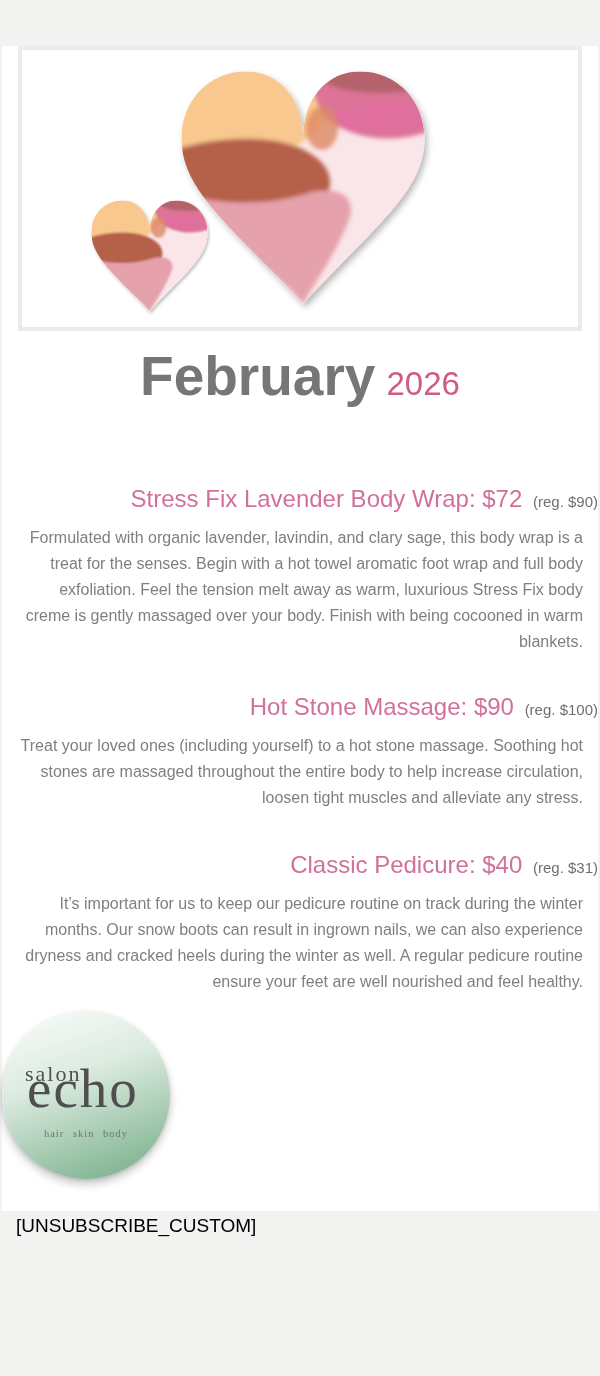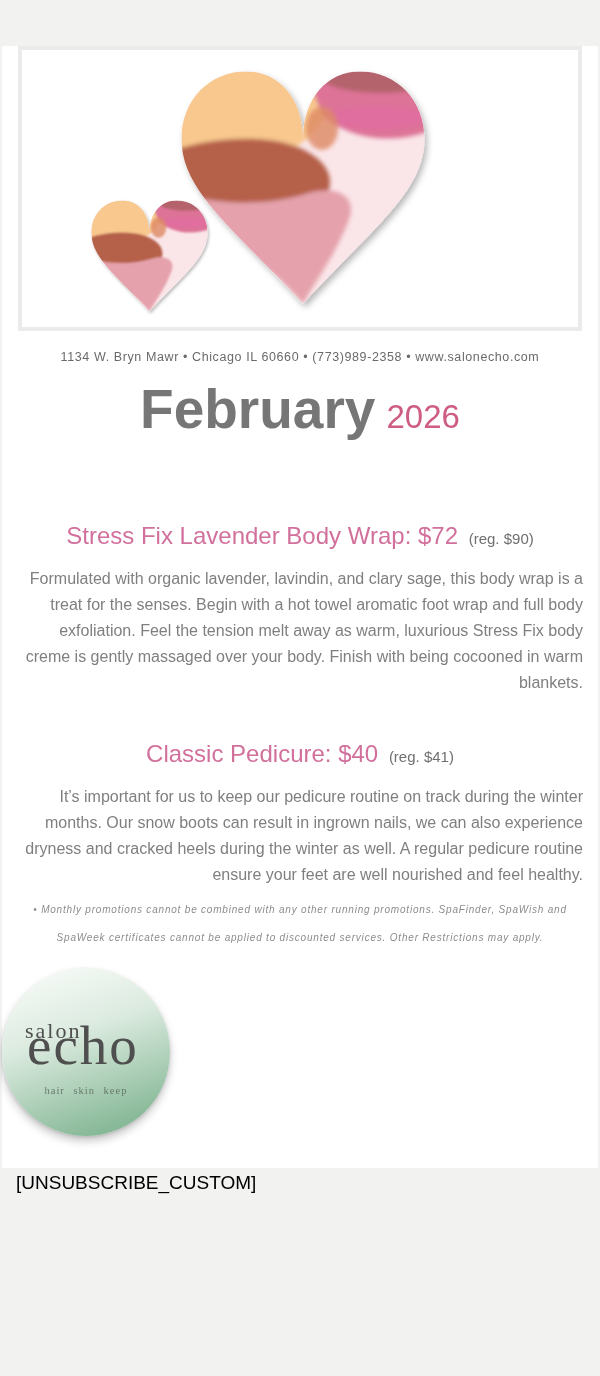--- a/index.html
+++ b/index.html
@@ -46,21 +46,21 @@
   .month-year {
     font-size: 33px;
     color: #ce5d85;
     margin-left: 11px;
   }
   
   .promo-section { text-align: center; }
   .promo-1 { margin-top: 64px; }
   .promo-2 { margin-top: 38px; }
   .promo-3 { margin-top: 40px; }
-  .promo-heading { line-height: 36px; font-weight: normal; }
+  .promo-heading { line-height: 28px; font-weight: normal; text-align: right; }
   .promo-title {
     font-size: 24px;
     color: #d2709c;
   }
   .promo-reg {
     font-size: 15px;
     color: #6f6f6f;
     margin-left: 4px;
   }
   .promo-desc {
@@ -166,60 +166,63 @@
       </defs>
       <g filter="url(#hshadow)" transform="translate(140,2) scale(2.7)">
           <use href="#heartArt"></use>
         </g>
       <g filter="url(#hshadow)" transform="translate(57,138) scale(1.29)">
           <use href="#heartArt"></use>
         </g>
     </svg>
   </div>
 
-  <div class="address-line">1134 W. Bryn Mawr • Chicago IL 60660 • (773)989-2358 • www.salonecho.com</div>
 
   <div class="month-heading">
     <span class="month-name">February</span><span class="month-year">2026</span>
   </div>
 
   <div class="promo-section promo-1">
     <h2 class="promo-heading">
       <span class="promo-title">Stress Fix Lavender Body Wrap: $72</span>
       <span class="promo-reg">(reg. $90)</span>
     </h2>
     <p class="promo-desc">Formulated with organic lavender, lavindin, and clary sage, this body wrap is a treat for the senses. Begin with a hot towel aromatic foot wrap and full body exfoliation. Feel the tension melt away as warm, luxurious Stress Fix body creme is gently massaged over your body. Finish with being cocooned in warm blankets.</p>
   </div>
 
   <div class="promo-section promo-2">
+    <h2 class="promo-heading">
+      <span class="promo-title">Hot Stone Massage: $90</span>
+      <span class="promo-reg">(reg. $100)</span>
+    </h2>
+    <p class="promo-desc">Treat your loved ones (including yourself) to a hot stone massage. Soothing hot stones are massaged throughout the entire body to help increase circulation, loosen tight muscles and alleviate any stress.</p>
   </div>
 
   <div class="promo-section promo-3">
     <h2 class="promo-heading">
       <span class="promo-title">Classic Pedicure: $40</span>
-      <span class="promo-reg">(reg. $41)</span>
+      <span class="promo-reg">(reg. $31)</span>
     </h2>
     <p class="promo-desc">It’s important for us to keep our pedicure routine on track during the winter months. Our snow boots can result in ingrown nails, we can also experience dryness and cracked heels during the winter as well. A regular pedicure routine ensure your feet are well nourished and feel healthy.</p>
   </div>
 
-  <p class="disclaimer">• Monthly promotions cannot be combined with any other running promotions. SpaFinder, SpaWish and SpaWeek certificates cannot be applied to discounted services. Other Restrictions may apply.</p>
 
   <div class="logo-wrap">
     <div class="logo-badge">
       <svg width="168" height="168" viewBox="0 0 168 168">
         <defs>
           <linearGradient id="lgrad" x1="0.15" y1="0" x2="0.5" y2="1">
             <stop offset="0" stop-color="#f8fbf8"></stop>
             <stop offset="0.42" stop-color="#dcebe0"></stop>
             <stop offset="1" stop-color="#88b998"></stop>
           </linearGradient>
         </defs>
         <circle cx="84" cy="84" r="84" fill="url(#lgrad)"></circle>
       </svg>
       <div class="logo-text logo-salon">salon</div>
       <div class="logo-text logo-echo">echo</div>
-      <div class="logo-text logo-tagline">hair skin keep</div>
+      <div class="logo-text logo-tagline">hair skin body</div>
     </div>
   </div>
 
 </div>
 
 <div class="unsubscribe">[UNSUBSCRIBE_CUSTOM]</div>
 
 </body></html>

